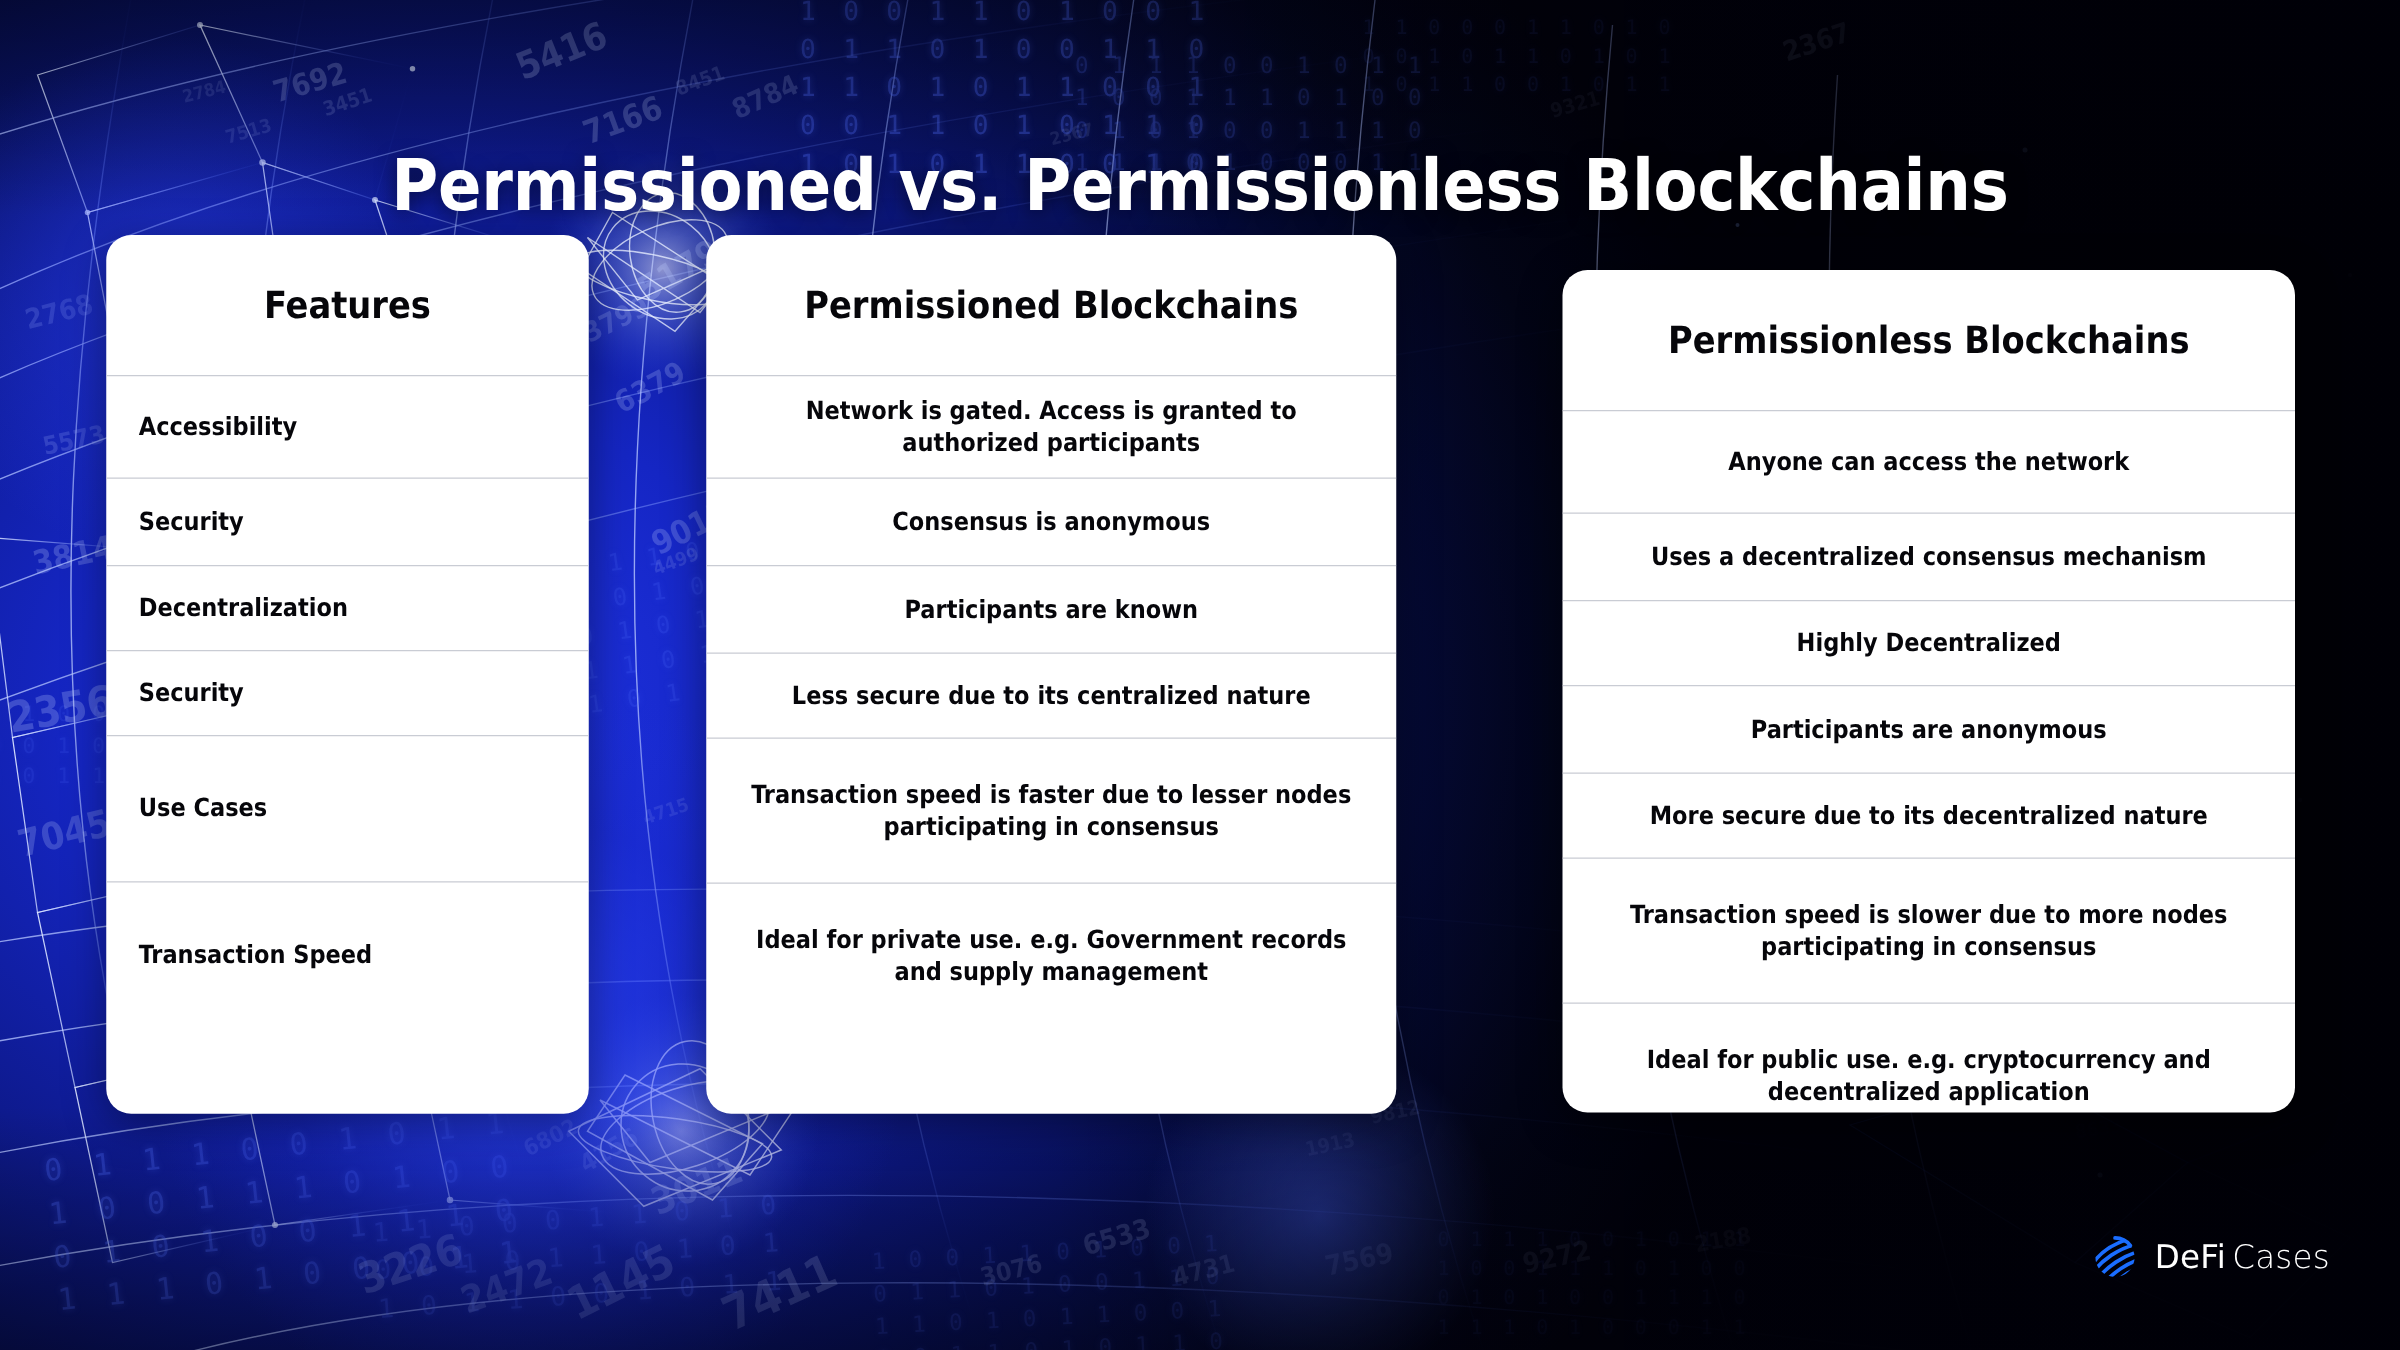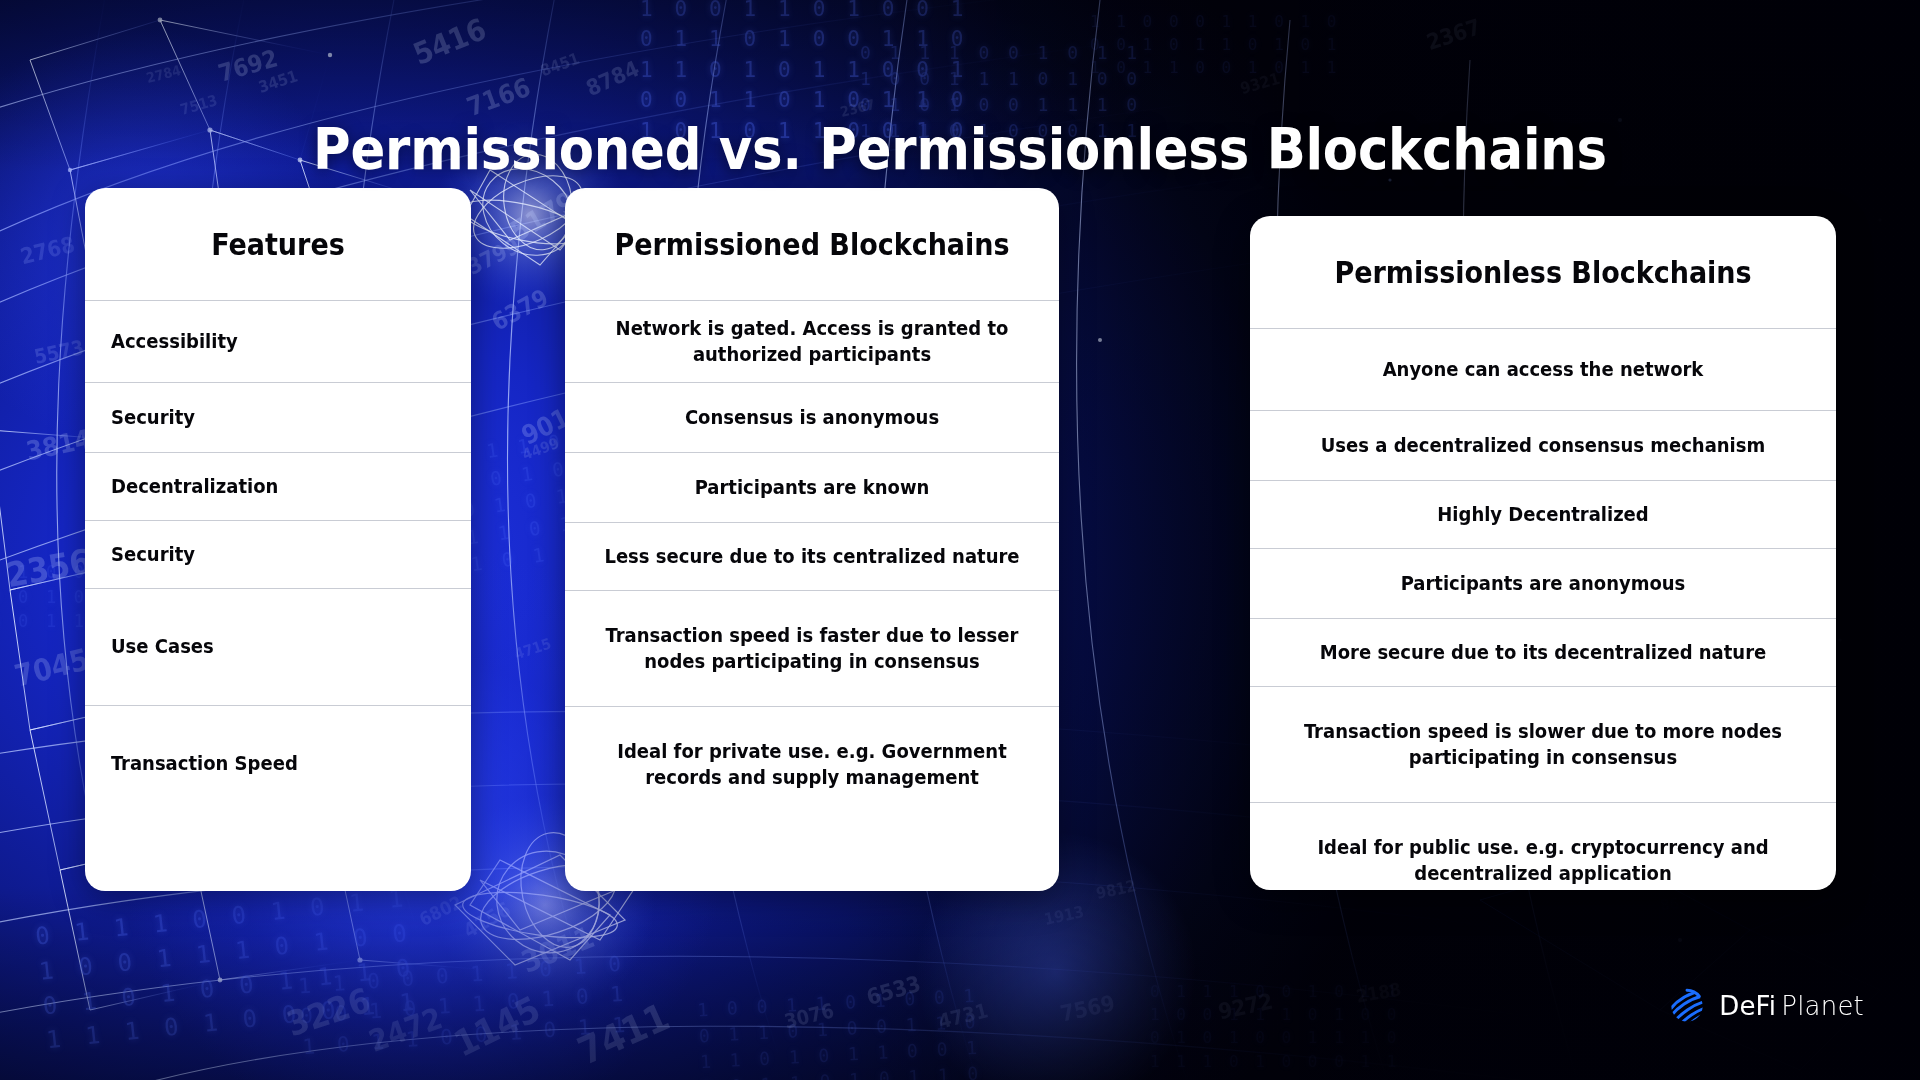--- a/index.html
+++ b/index.html
@@ -104,21 +104,21 @@
   .card {
     position: absolute;
     background: #ffffff;
     border-radius: 20px;
     box-shadow: 0 8px 34px rgba(0,0,0,0.42);
     overflow: hidden;
     display: flex;
     flex-direction: column;
   }
   .card.c-features   { left: 85px;   top: 188px; width: 386px;  height: 703px; }
-  .card.c-permissioned   { left: 565px;  top: 188px; width: 494px;  height: 703px; }
+  .card.c-permissioned   { left: 565px;  top: 188px; width: 552px;  height: 703px; }
   .card.c-permissionless { left: 1250px; top: 188px; width: 586px;  height: 674px; margin-top: 28px; }
 
   .card-head {
     height: 112px;
     display: flex;
     align-items: center;
     justify-content: center;
     color: #06060a;
     font-size: 30px;
     font-weight: 700;
@@ -463,17 +463,17 @@
       <g clip-path="url(#globeClip)" fill="none" stroke="#1a6dff" stroke-width="3.1" stroke-linecap="round">
         <path d="M-2,30 C 6,16 20,6 40,3"></path>
         <path d="M-2,37 C 8,22 24,11 42,8"></path>
         <path d="M2,42 C 12,28 28,17 44,14"></path>
         <path d="M7,46 C 17,33 32,23 46,20"></path>
         <path d="M13,49 C 23,37 36,28 48,26"></path>
       </g>
       <path d="M20,3.5 A16.5,16.5 0 0 1 33,10" fill="none" stroke="#1a6dff" stroke-width="3.1" stroke-linecap="round"></path>
     </svg>
     <div class="wordmark">
-      <span class="wm-defi">DeFi</span><span class="wm-planet">Planet</span>
+      <span class="wm-defi">DeFi</span><span class="wm-planet">Cases</span>
     </div>
   </div>
 
 </div>
 
 </body></html>

